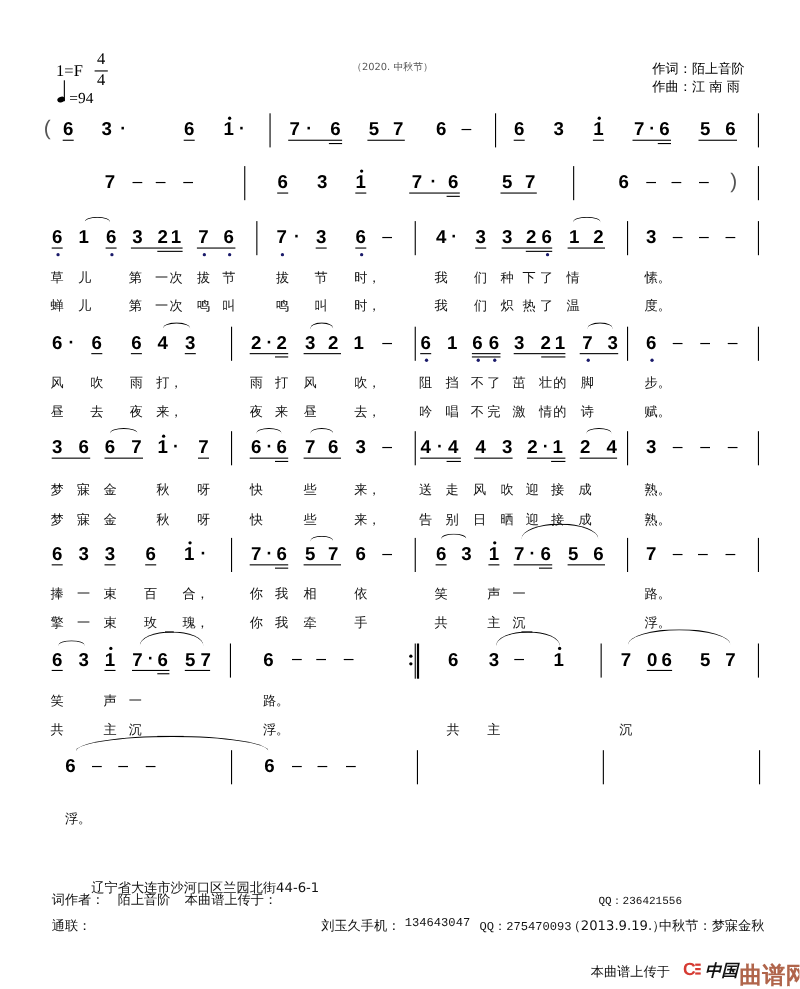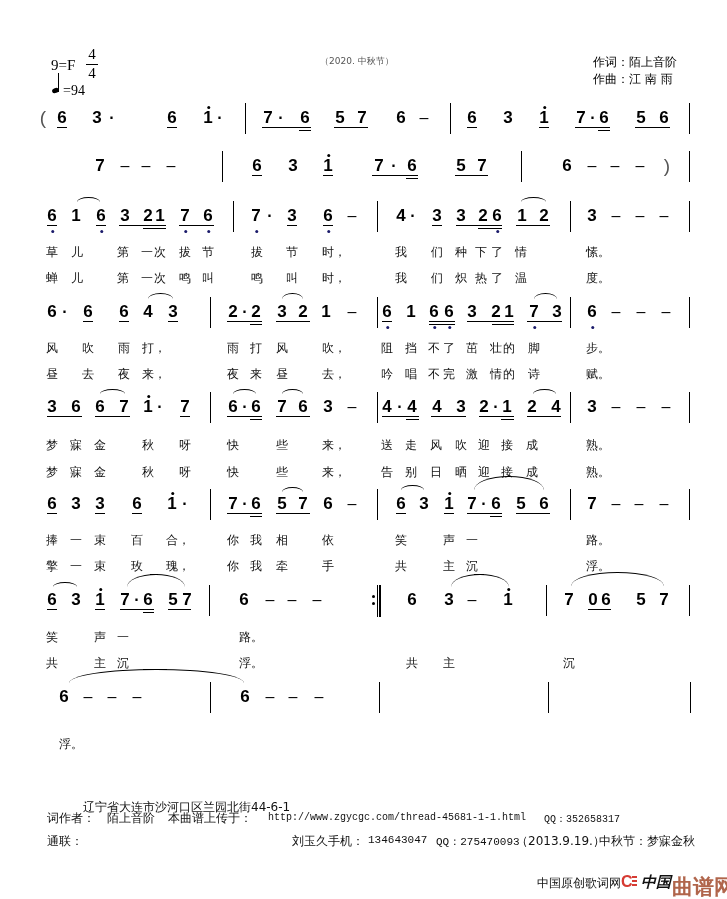--- a/index.html
+++ b/index.html
@@ -56,21 +56,21 @@
     .logo-lines { left: 632px; top: 876px; width: 5px; }
     .logo-lines i { display: block; height: 2px; margin-bottom: 2px; background: #d63b33; }
     .logo-a { left: 641px; top: 873px; font-size: 15px; font-weight: bold; font-style: italic; color: #111; }
     .logo-b { left: 672px; top: 873px; font-size: 21px; font-weight: bold; color: #b0654b; }
   </style>
 </head>
 <body>
 
 <div id="page">
 
-  <div class="abs key">9=F</div>
+  <div class="abs key">1=F</div>
   <div class="abs ts ts-num">4</div>
   <div class="abs ts-line"></div>
   <div class="abs ts ts-den">4</div>
   <div class="abs tempo-stem"></div>
   <div class="abs tempo-head"></div>
   <div class="abs tempo">=94</div>
   <div class="abs subtitle">（2020. 中秋节）</div>
   <div class="abs credit" style="top:54px">作词：陌上音阶</div>
   <div class="abs credit" style="top:71px">作曲：江 南 雨</div>
 
@@ -519,33 +519,32 @@
         <span class="n dash" style="left: 270px; top: 687px;"><span>–</span></span>
         <span class="n dash" style="left: 293px; top: 687px;"><span>–</span></span>
         <span class="n dash" style="left: 319px; top: 687px;"><span>–</span></span>
         <span class="ly" style="left: 59px; top: 737px;">浮。</span>
       </div>
     </div>
 
   <div class="abs foot" style="left:47px;top:810px">词作者：</div>
   <div class="abs foot" style="left:107px;top:810px">陌上音阶</div>
   <div class="abs foot" style="left:168px;top:810px">本曲谱上传于：</div>
-  <div class="abs foot mono" style="left:268px;top:812px">http://www.zgycgc.com/thread-45681-1-1.html</div>
-  <div class="abs foot mono" style="left:544px;top:812px">QQ：352658317</div>
+  <div class="abs foot mono" style="left:544px;top:812px">QQ：236421556</div>
 
   <div class="abs foot" style="left:47px;top:833px">通联：</div>
   <div class="abs foot" style="left:83px;top:799px">辽宁省大连市沙河口区兰园北街44-6-1</div>
   <div class="abs foot" style="left:292px;top:833px">刘玉久</div>
   <div class="abs foot" style="left:328px;top:833px">手机：</div>
   <div class="abs foot mono11" style="left:368px;top:834px">134643047</div>
   <div class="abs foot mono11" style="left:436px;top:834px">QQ：275470093</div>
   <div class="abs foot" style="left:516px;top:833px">（2013.9.19.）</div>
   <div class="abs foot" style="left:599px;top:833px">中秋节：梦寐金秋</div>
 
-  <div class="abs upload">中国原创歌词网</div>
+  <div class="abs upload">本曲谱上传于</div>
   <div class="abs logo-icon">C</div>
   <div class="abs logo-lines">
       <i></i>
       <i></i>
       <i></i>
     </div>
   <div class="abs logo-a">中国</div>
   <div class="abs logo-b">曲谱网</div>
 </div>
 

